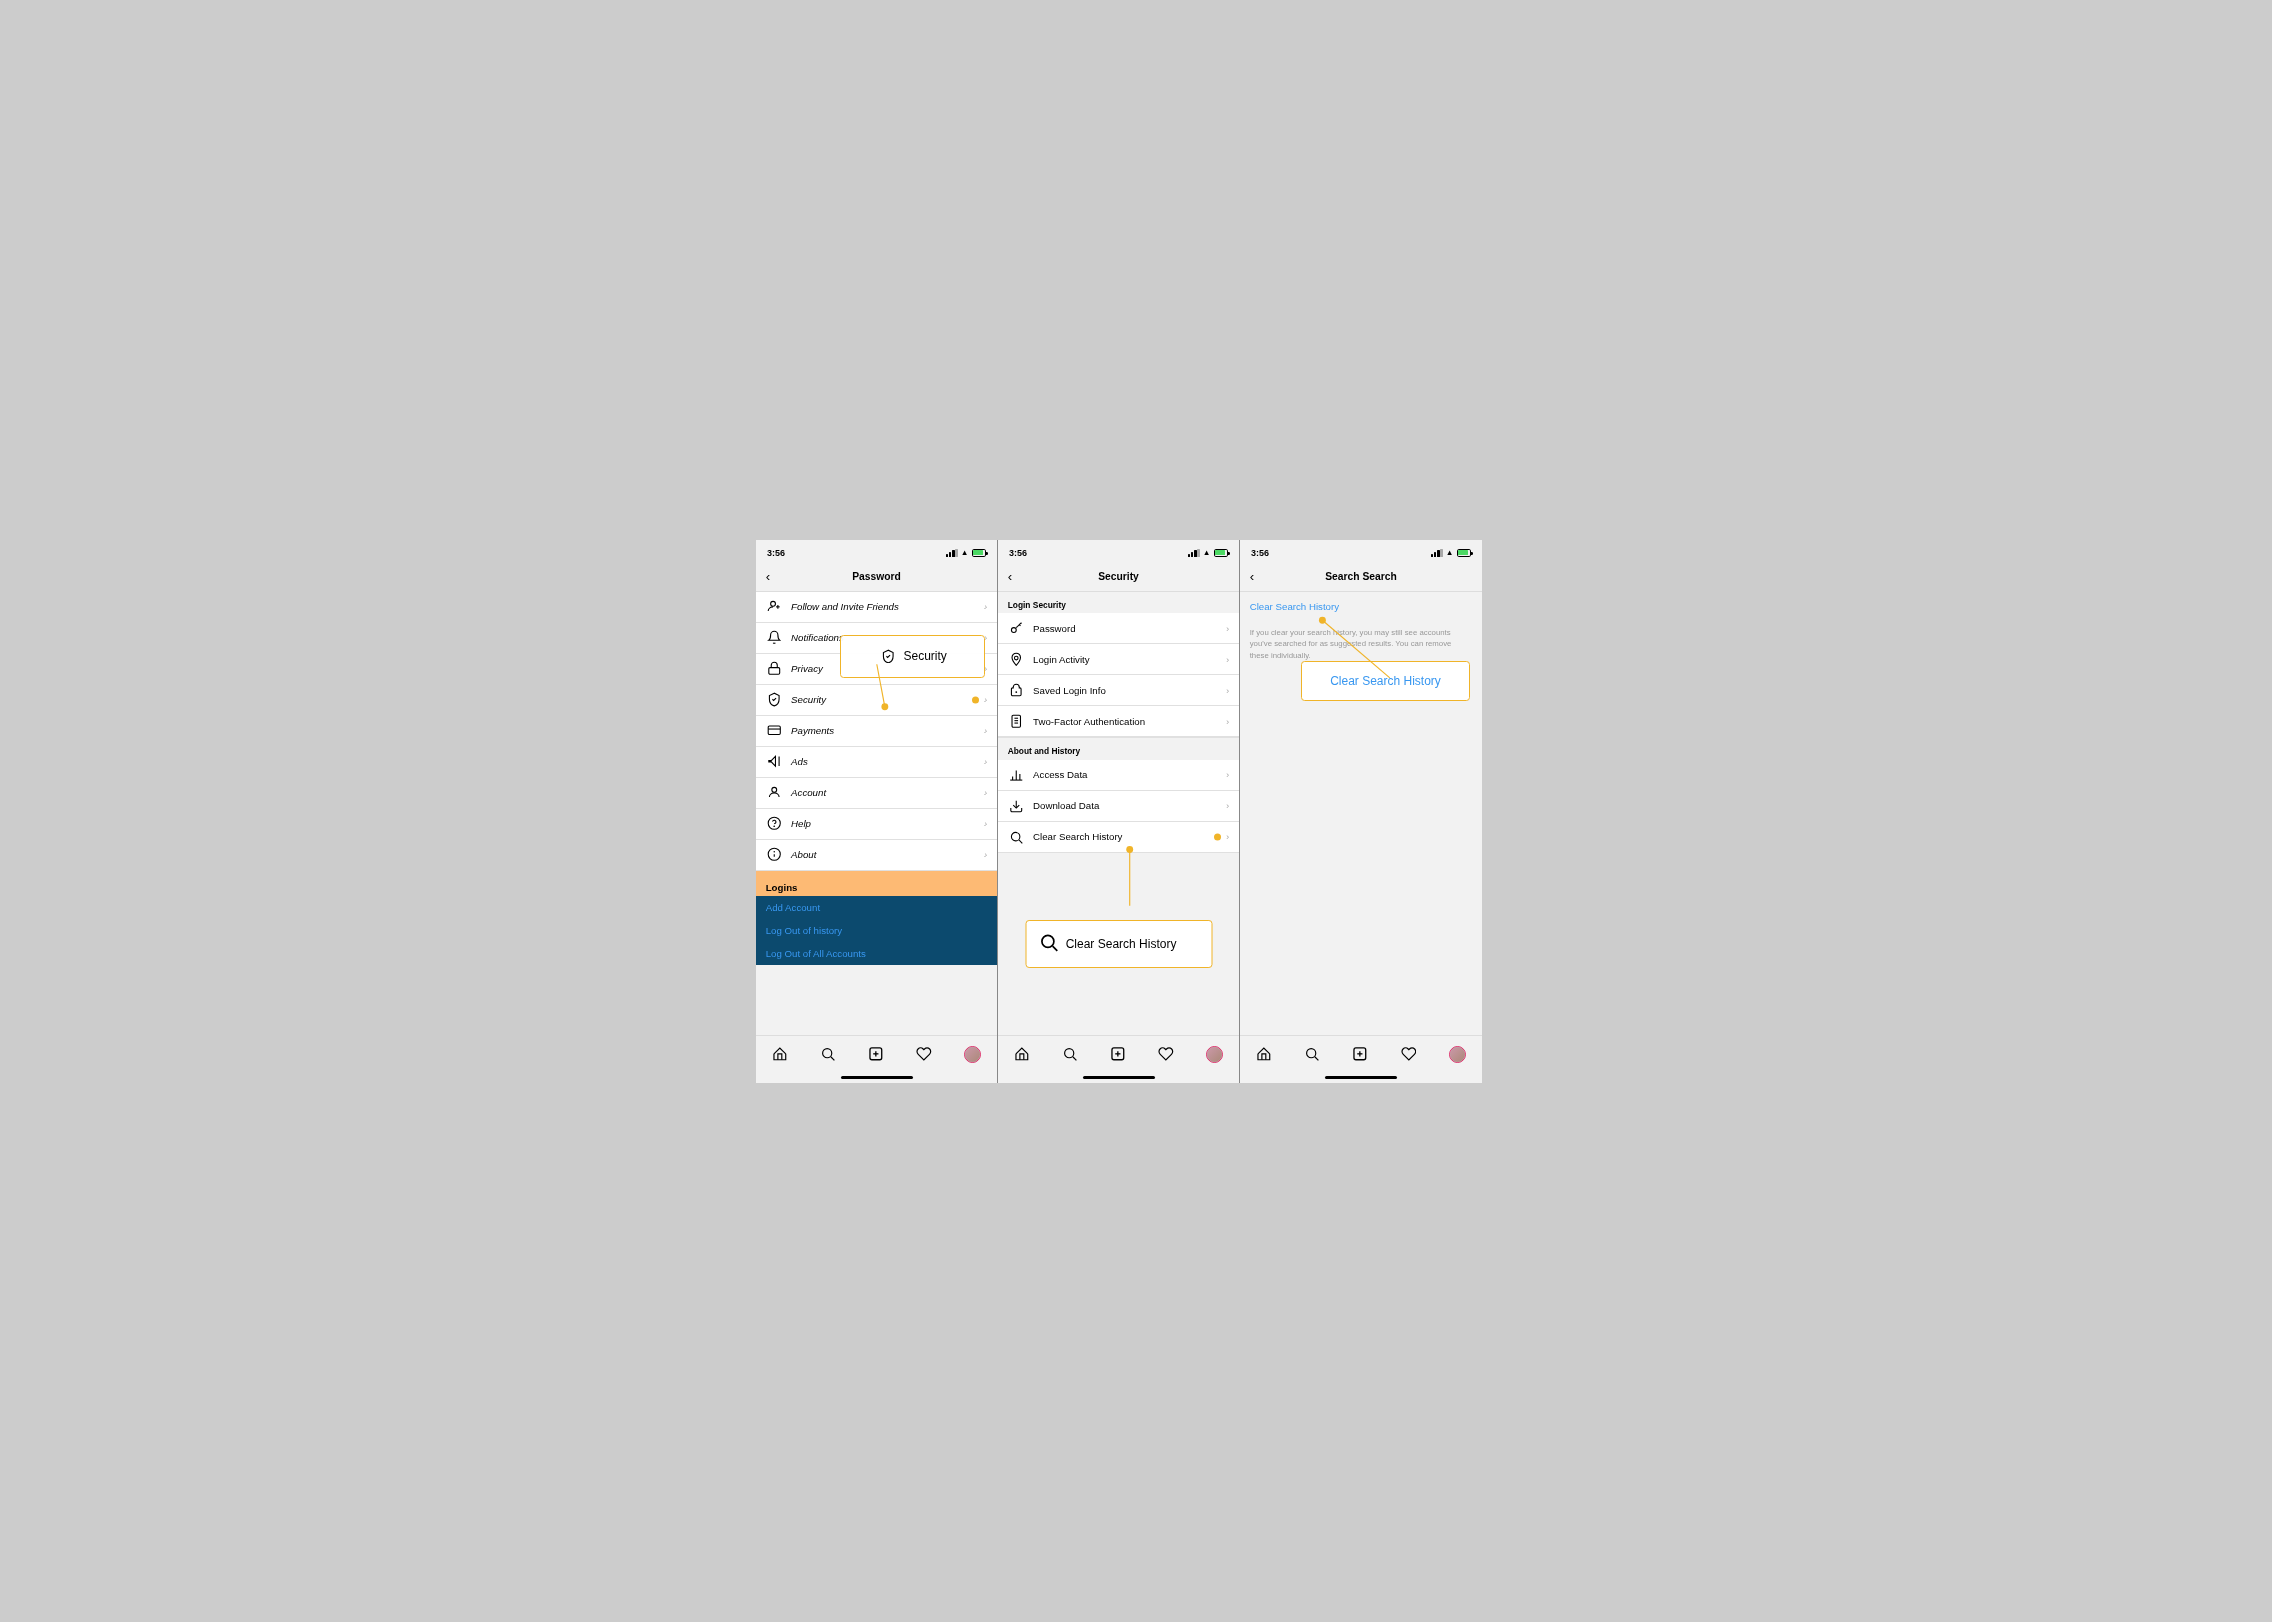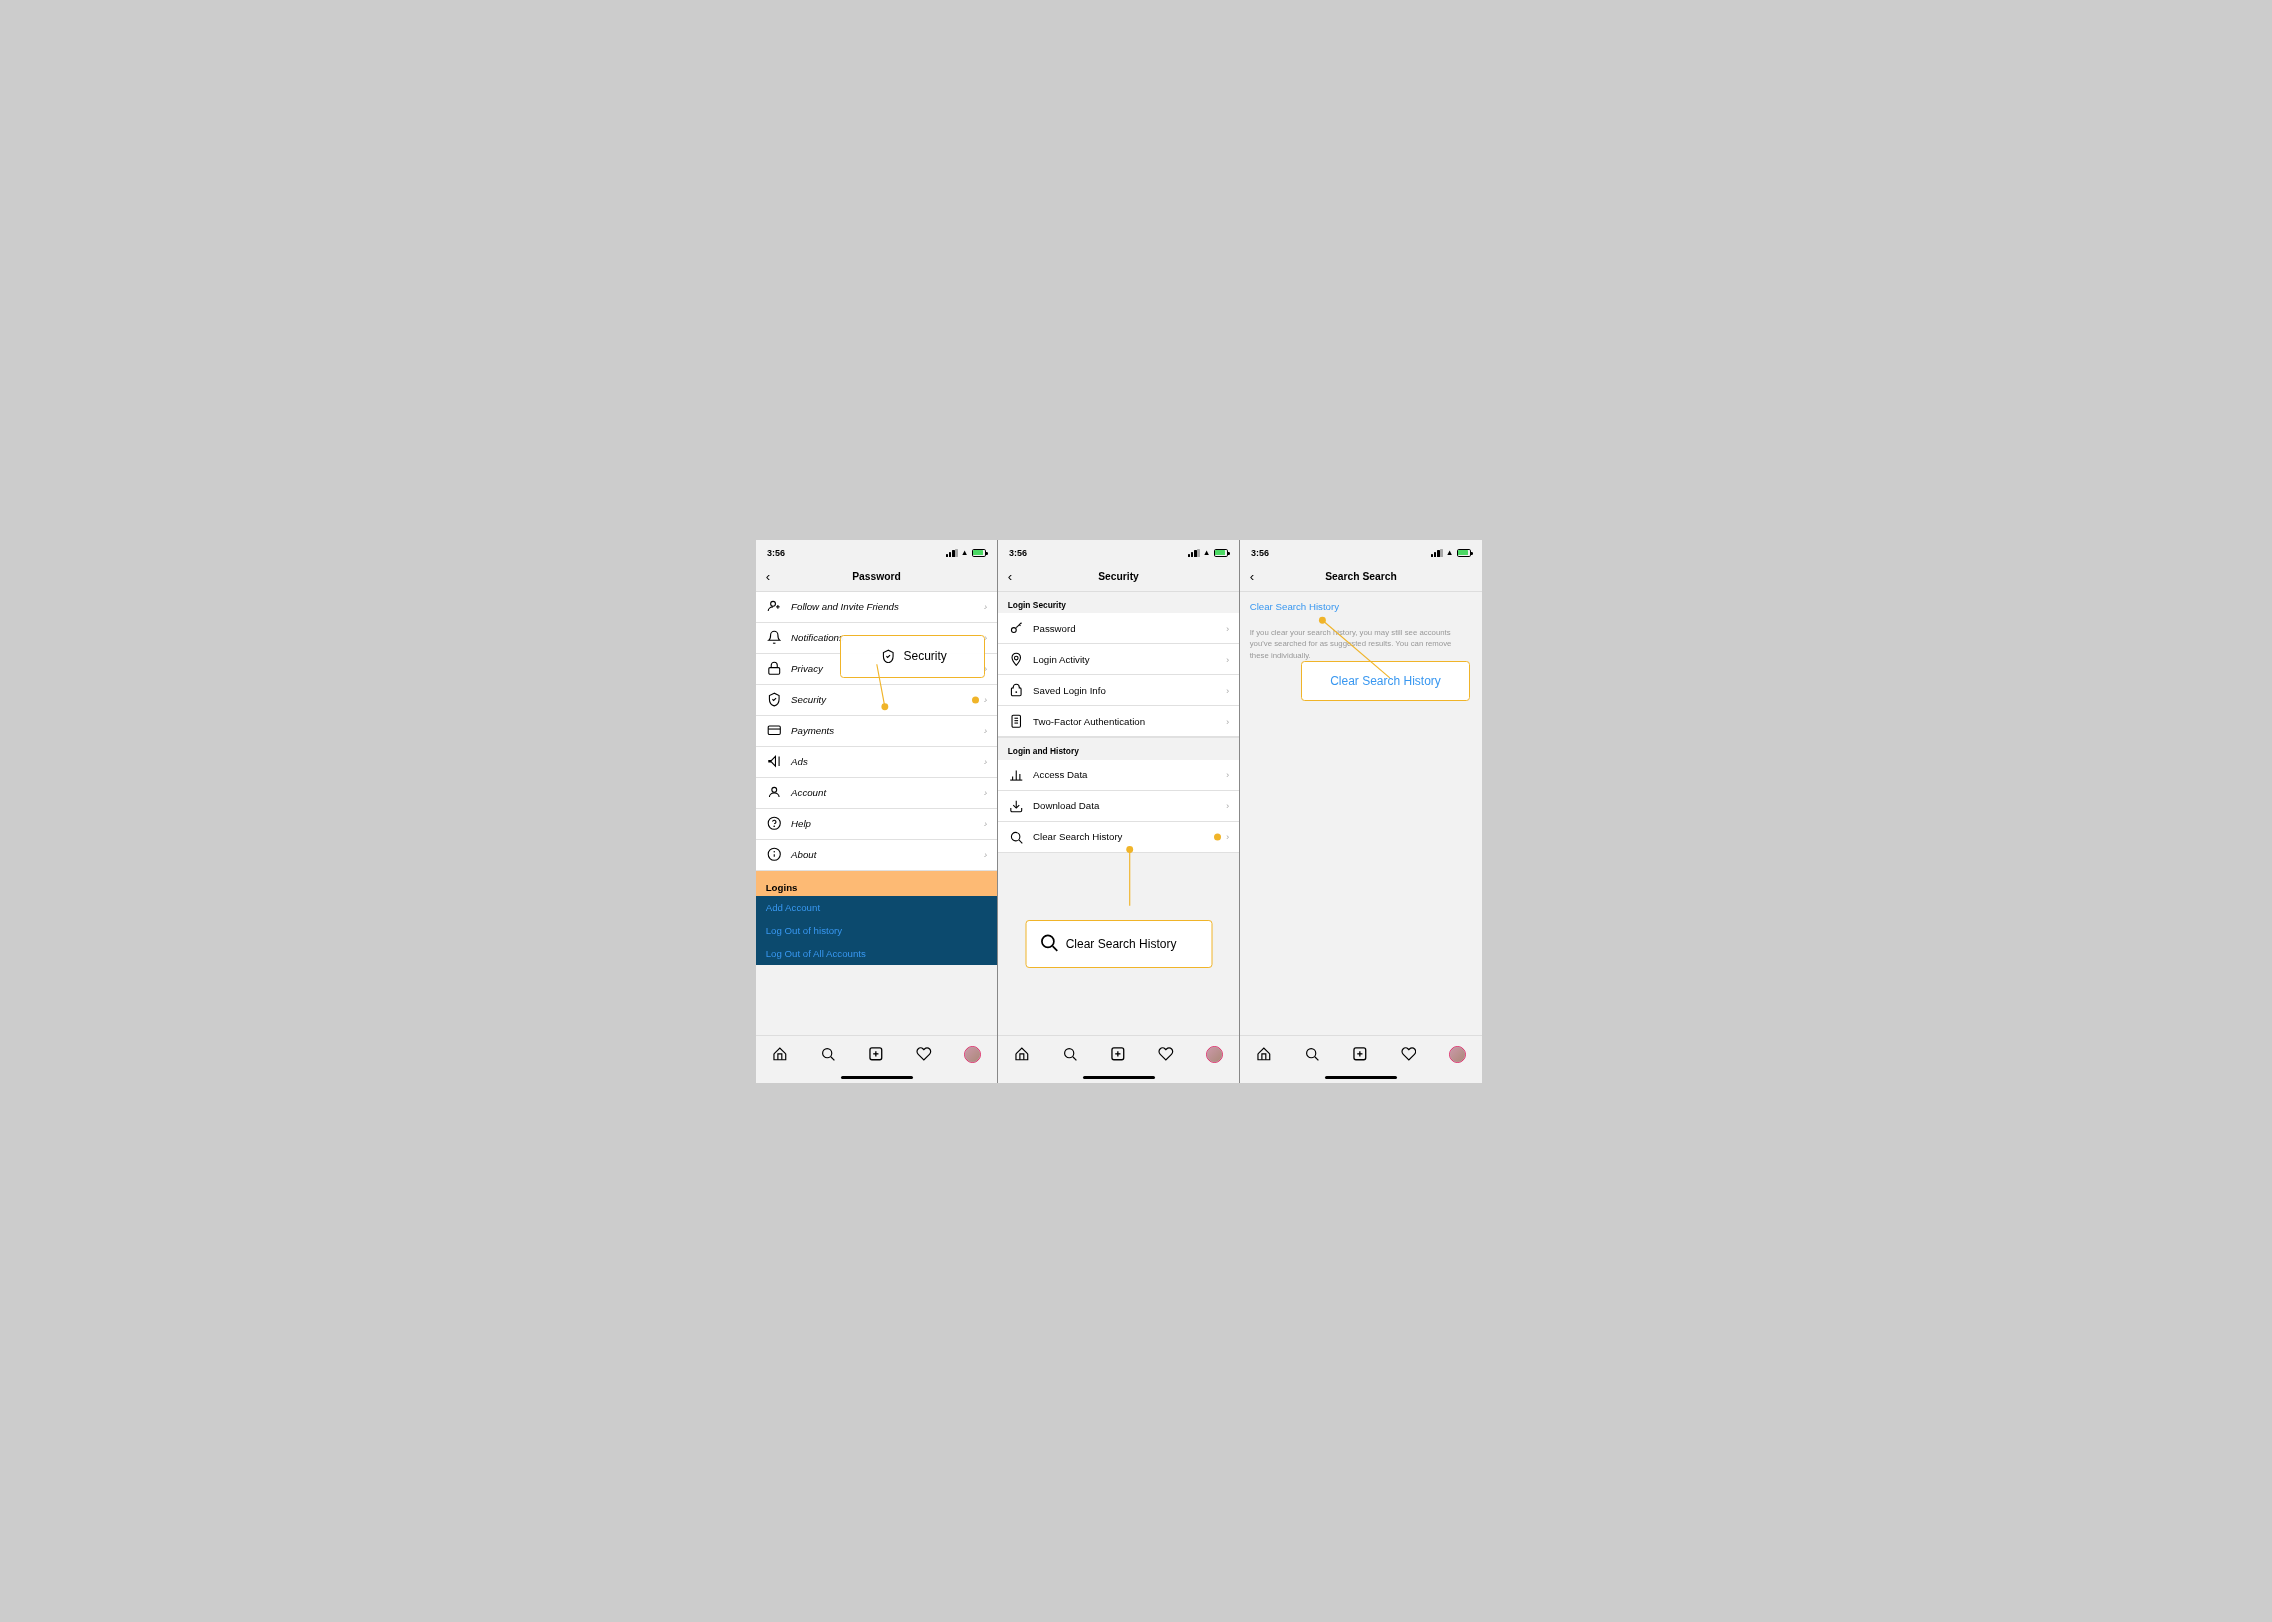--- a/index.html
+++ b/index.html
@@ -517,21 +517,21 @@
             <line x1="9" y1="11" x2="15" y2="11"></line>
             <line x1="9" y1="15" x2="15" y2="15"></line>
           </svg>
       </div>
       <span class="item-label">Two-Factor Authentication</span>
       <span class="item-chevron">›</span>
     </div>
 
     <div class="divider"></div>
 
-    <div class="security-section-label">Login and History</div>
+    <div class="security-section-label">About and History</div>
 
     <div class="settings-item">
       <div class="item-icon">
         <svg viewBox="0 0 24 24" fill="none" stroke="#000" stroke-width="1.8" width="14.5" height="14.5">
             <line x1="18" y1="20" x2="18" y2="10"></line>
             <line x1="12" y1="20" x2="12" y2="4"></line>
             <line x1="6" y1="20" x2="6" y2="14"></line>
             <line x1="2" y1="20" x2="22" y2="20"></line>
           </svg>
       </div>

